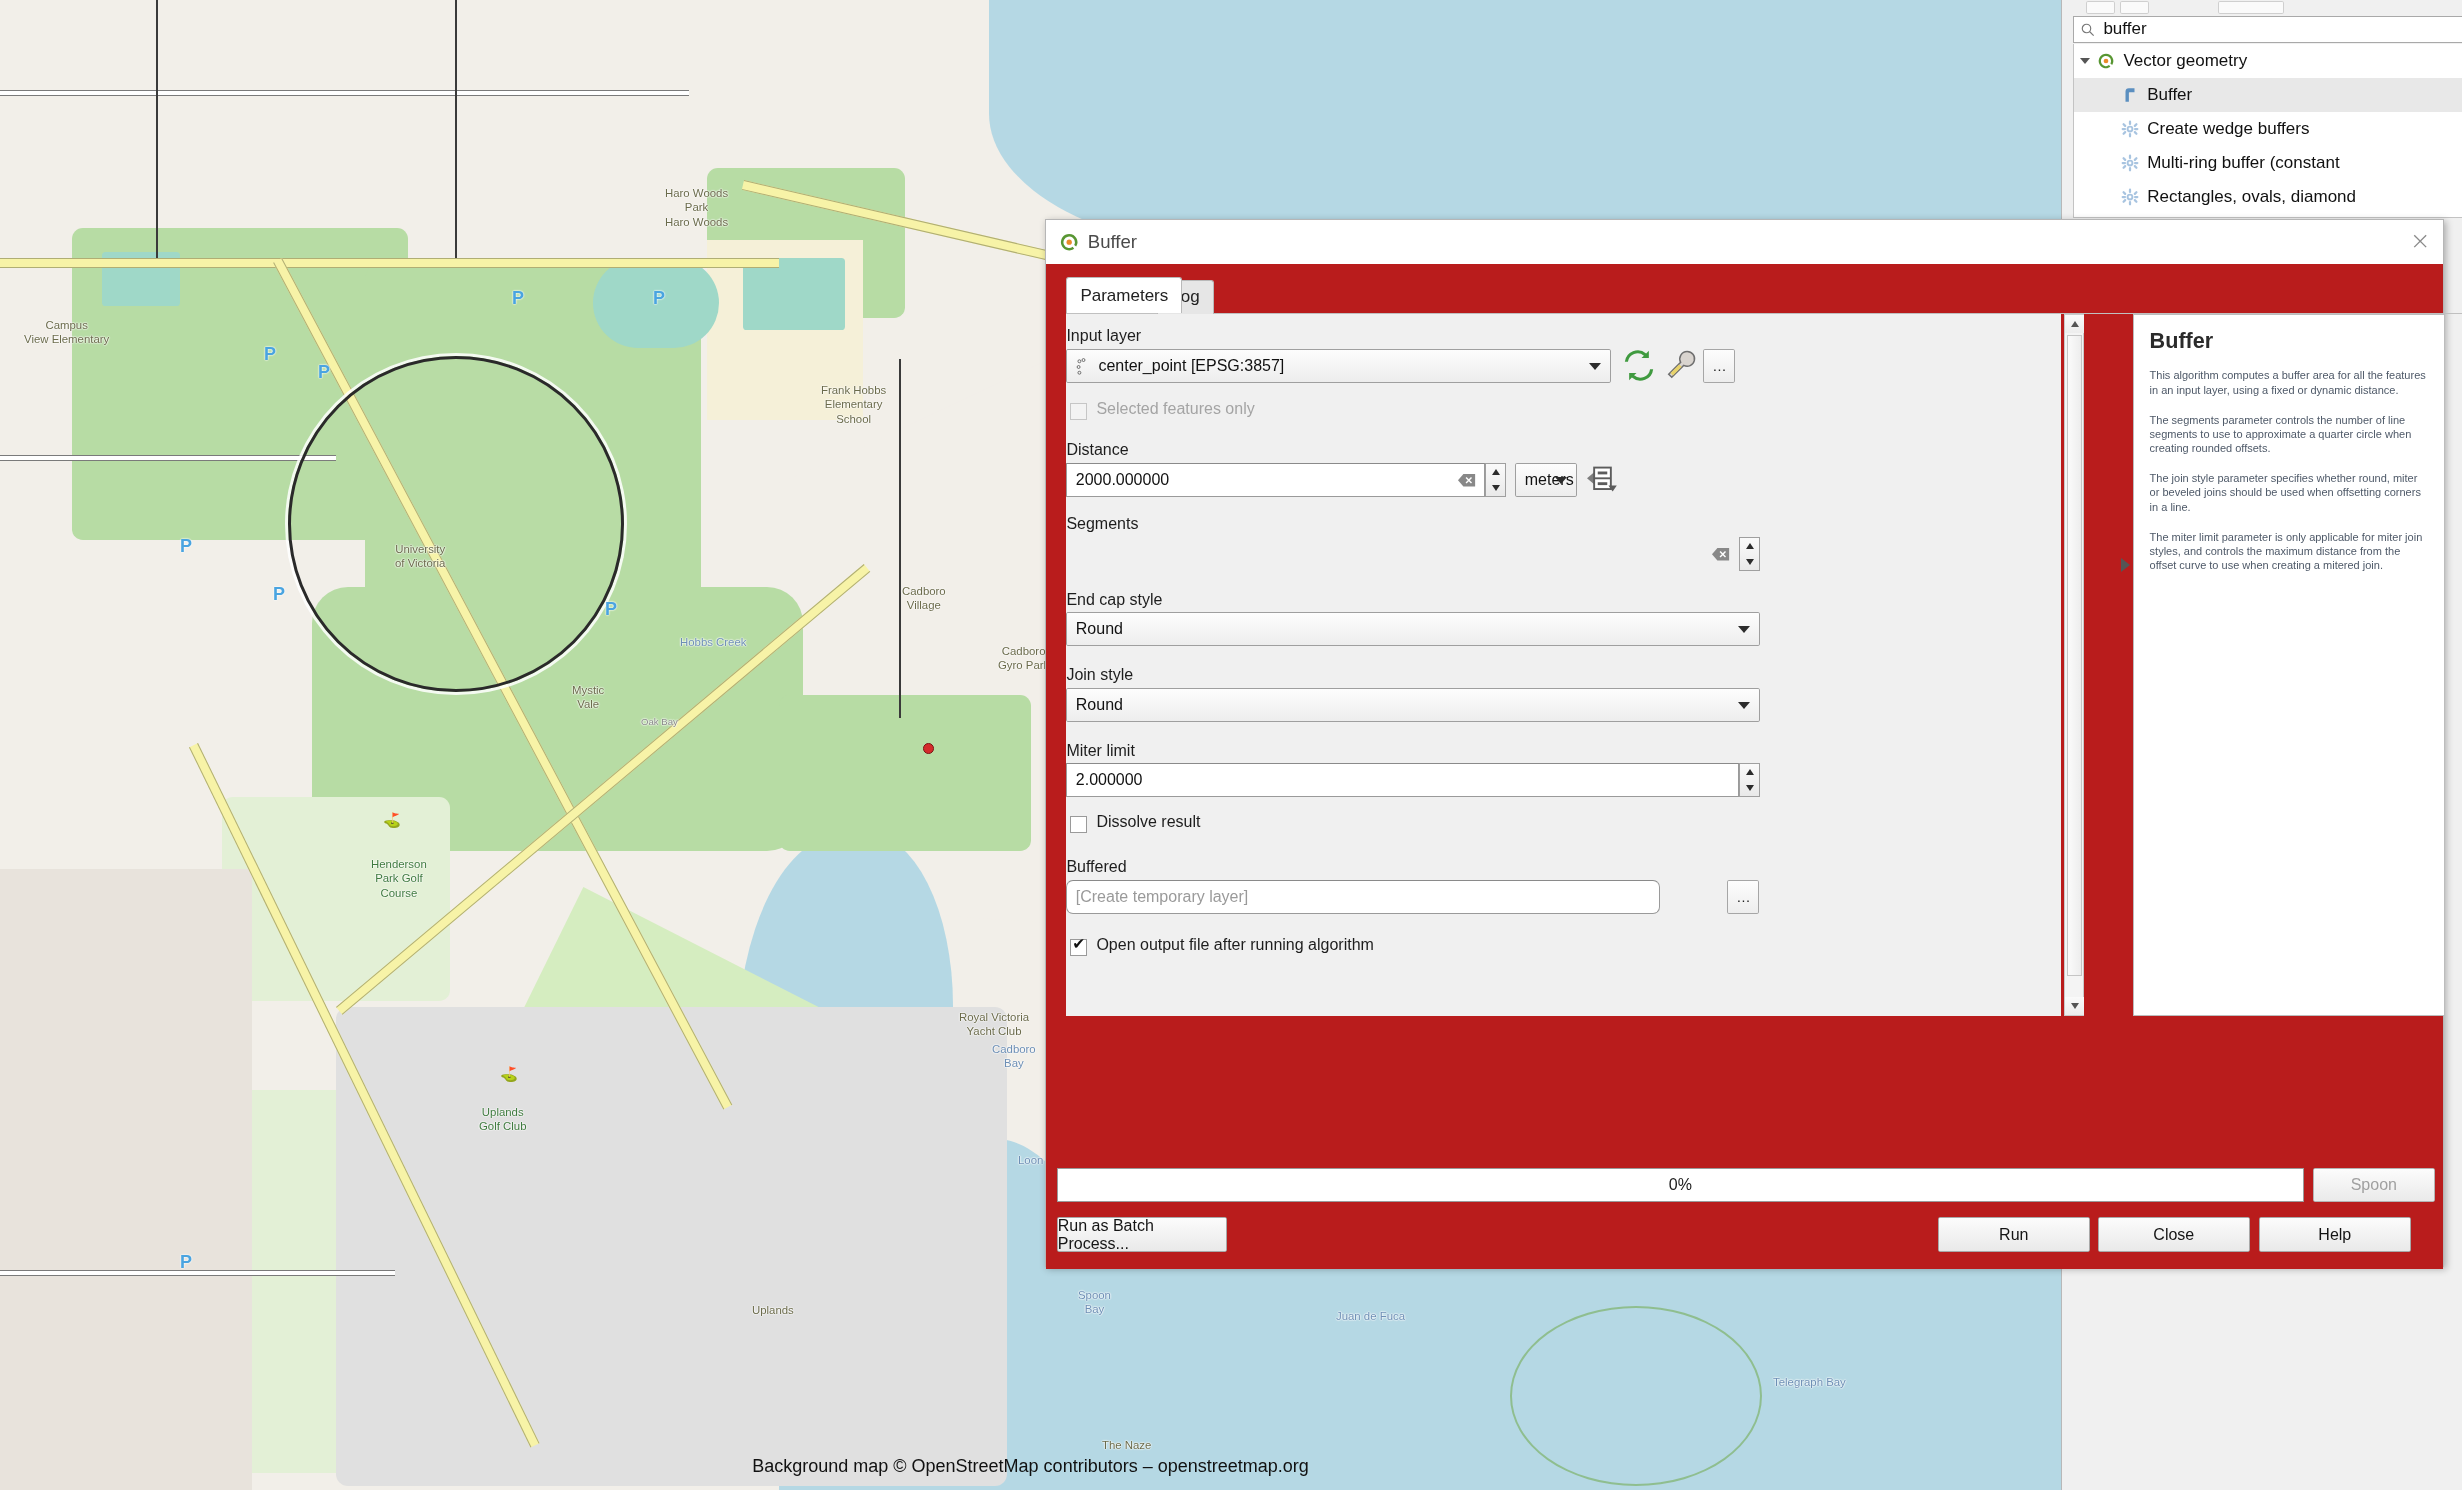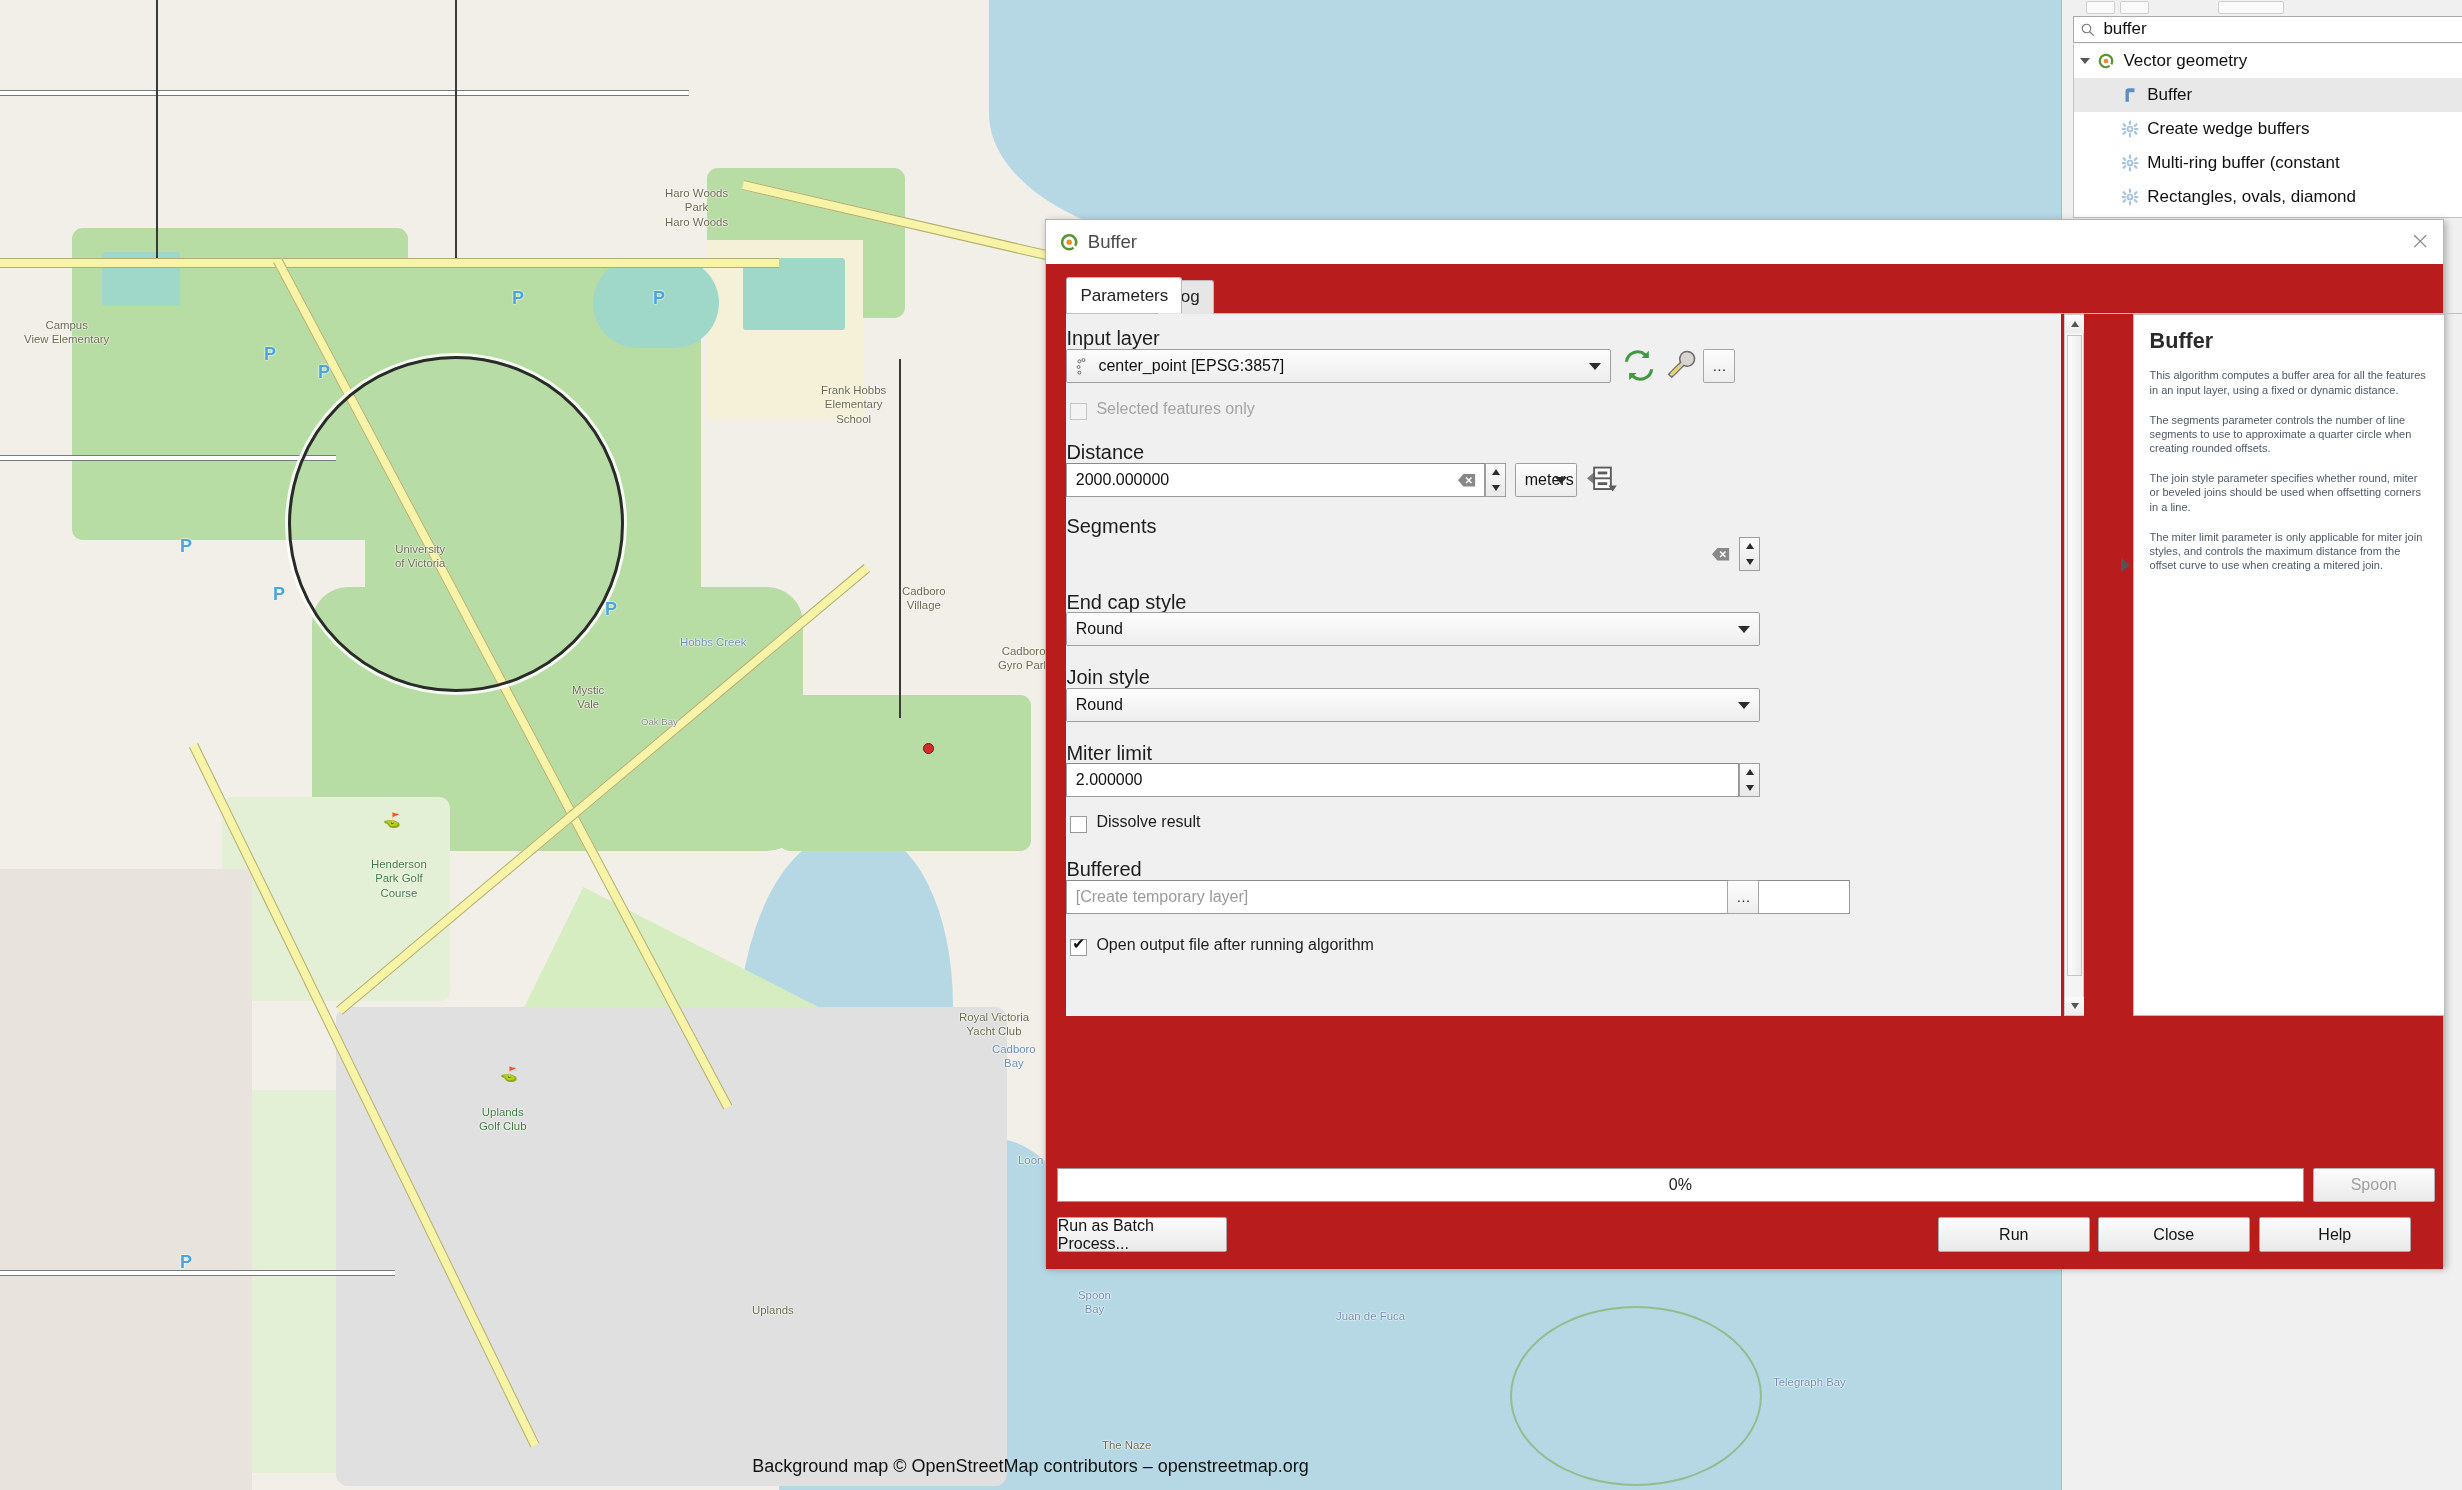--- a/index.html
+++ b/index.html
@@ -175,21 +175,21 @@
     position:absolute; left:20.4px; top:49px; width:1962px; height:1.2px;
     background:#c0c0c0;
   }
 
   
   #params-area {
     position:absolute; left:20.4px; top:50px; width:995px; height:702px;
     background:#f0f0f0; overflow:hidden;
   }
   .p-label {
-    position:absolute; font-size:20px; color:#1d1d1d;
+    position:absolute; font-size:16px; color:#1d1d1d;
   }
   .p-field {
     position:absolute; background:#ffffff; border:0.6px solid #9a9a9a;
     border-top-color:#8a8a8a;
     display:flex; align-items:center; padding:0 8.4px;
     font-size:16px; color:#111;
   }
   .p-field.placeholder { color:#9a9a9a; }
   .p-combo {
     position:absolute; background:linear-gradient(#fdfdfd,#ededed);
@@ -589,21 +589,21 @@
       </div>
       <div class="spin" style="left:673px;top:449px;height:34px;">
         <span class="up"></span>
         <span class="dn"></span>
       </div>
 
       <div class="chk" style="left:3.6px;top:502px;"></div>
       <div class="chk-label" style="left:30px;top:499px;">Dissolve result</div>
 
       <div class="p-label" style="left:0px;top:544px;text-align:right;">Buffered</div>
-      <div class="p-field placeholder" style="left:0px;top:566px;width:784px;height:34px;">
+      <div class="p-field placeholder" style="left:0px;top:566px;width:594px;height:34px;border-radius:7px;">
         <span>[Create temporary layer]</span>
       </div>
       <div class="sm-btn" style="left:661px;top:566px;width:32px;height:34px;">…</div>
 
       <div class="chk checked" style="left:3.6px;top:625px;"></div>
       <div class="chk-label" style="left:30px;top:622px;">Open output file after running algorithm</div>
     </div>
 
     <div id="params-scrollbar">
       <div class="sb-arrow-up">

